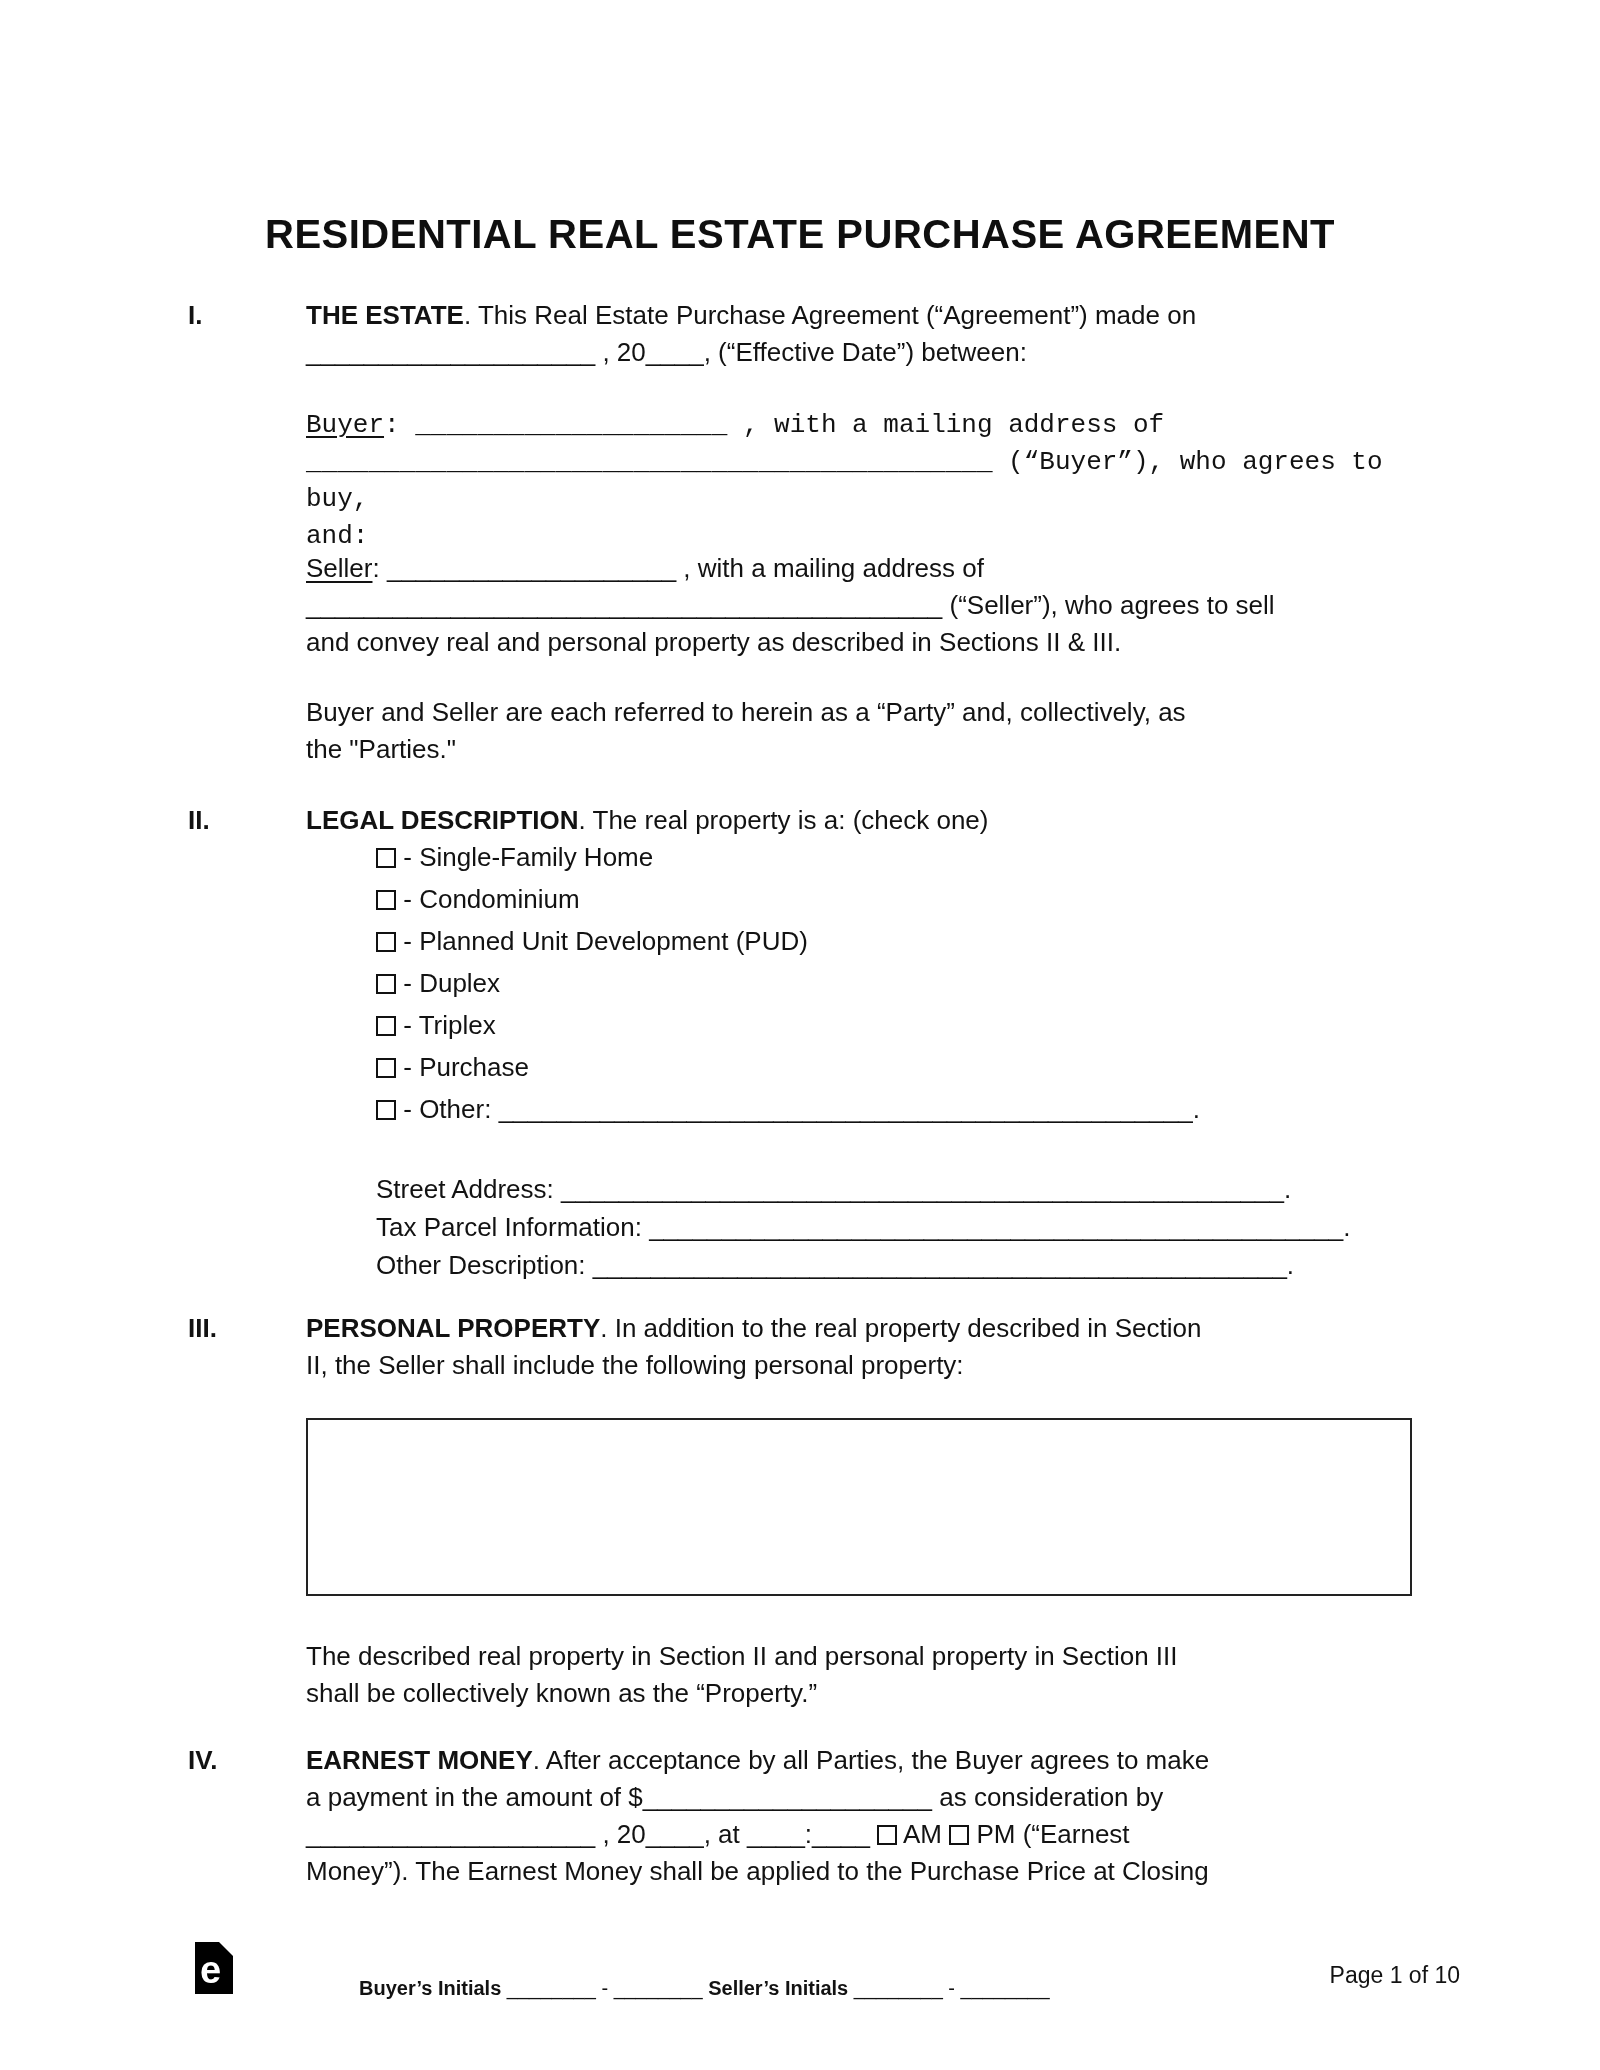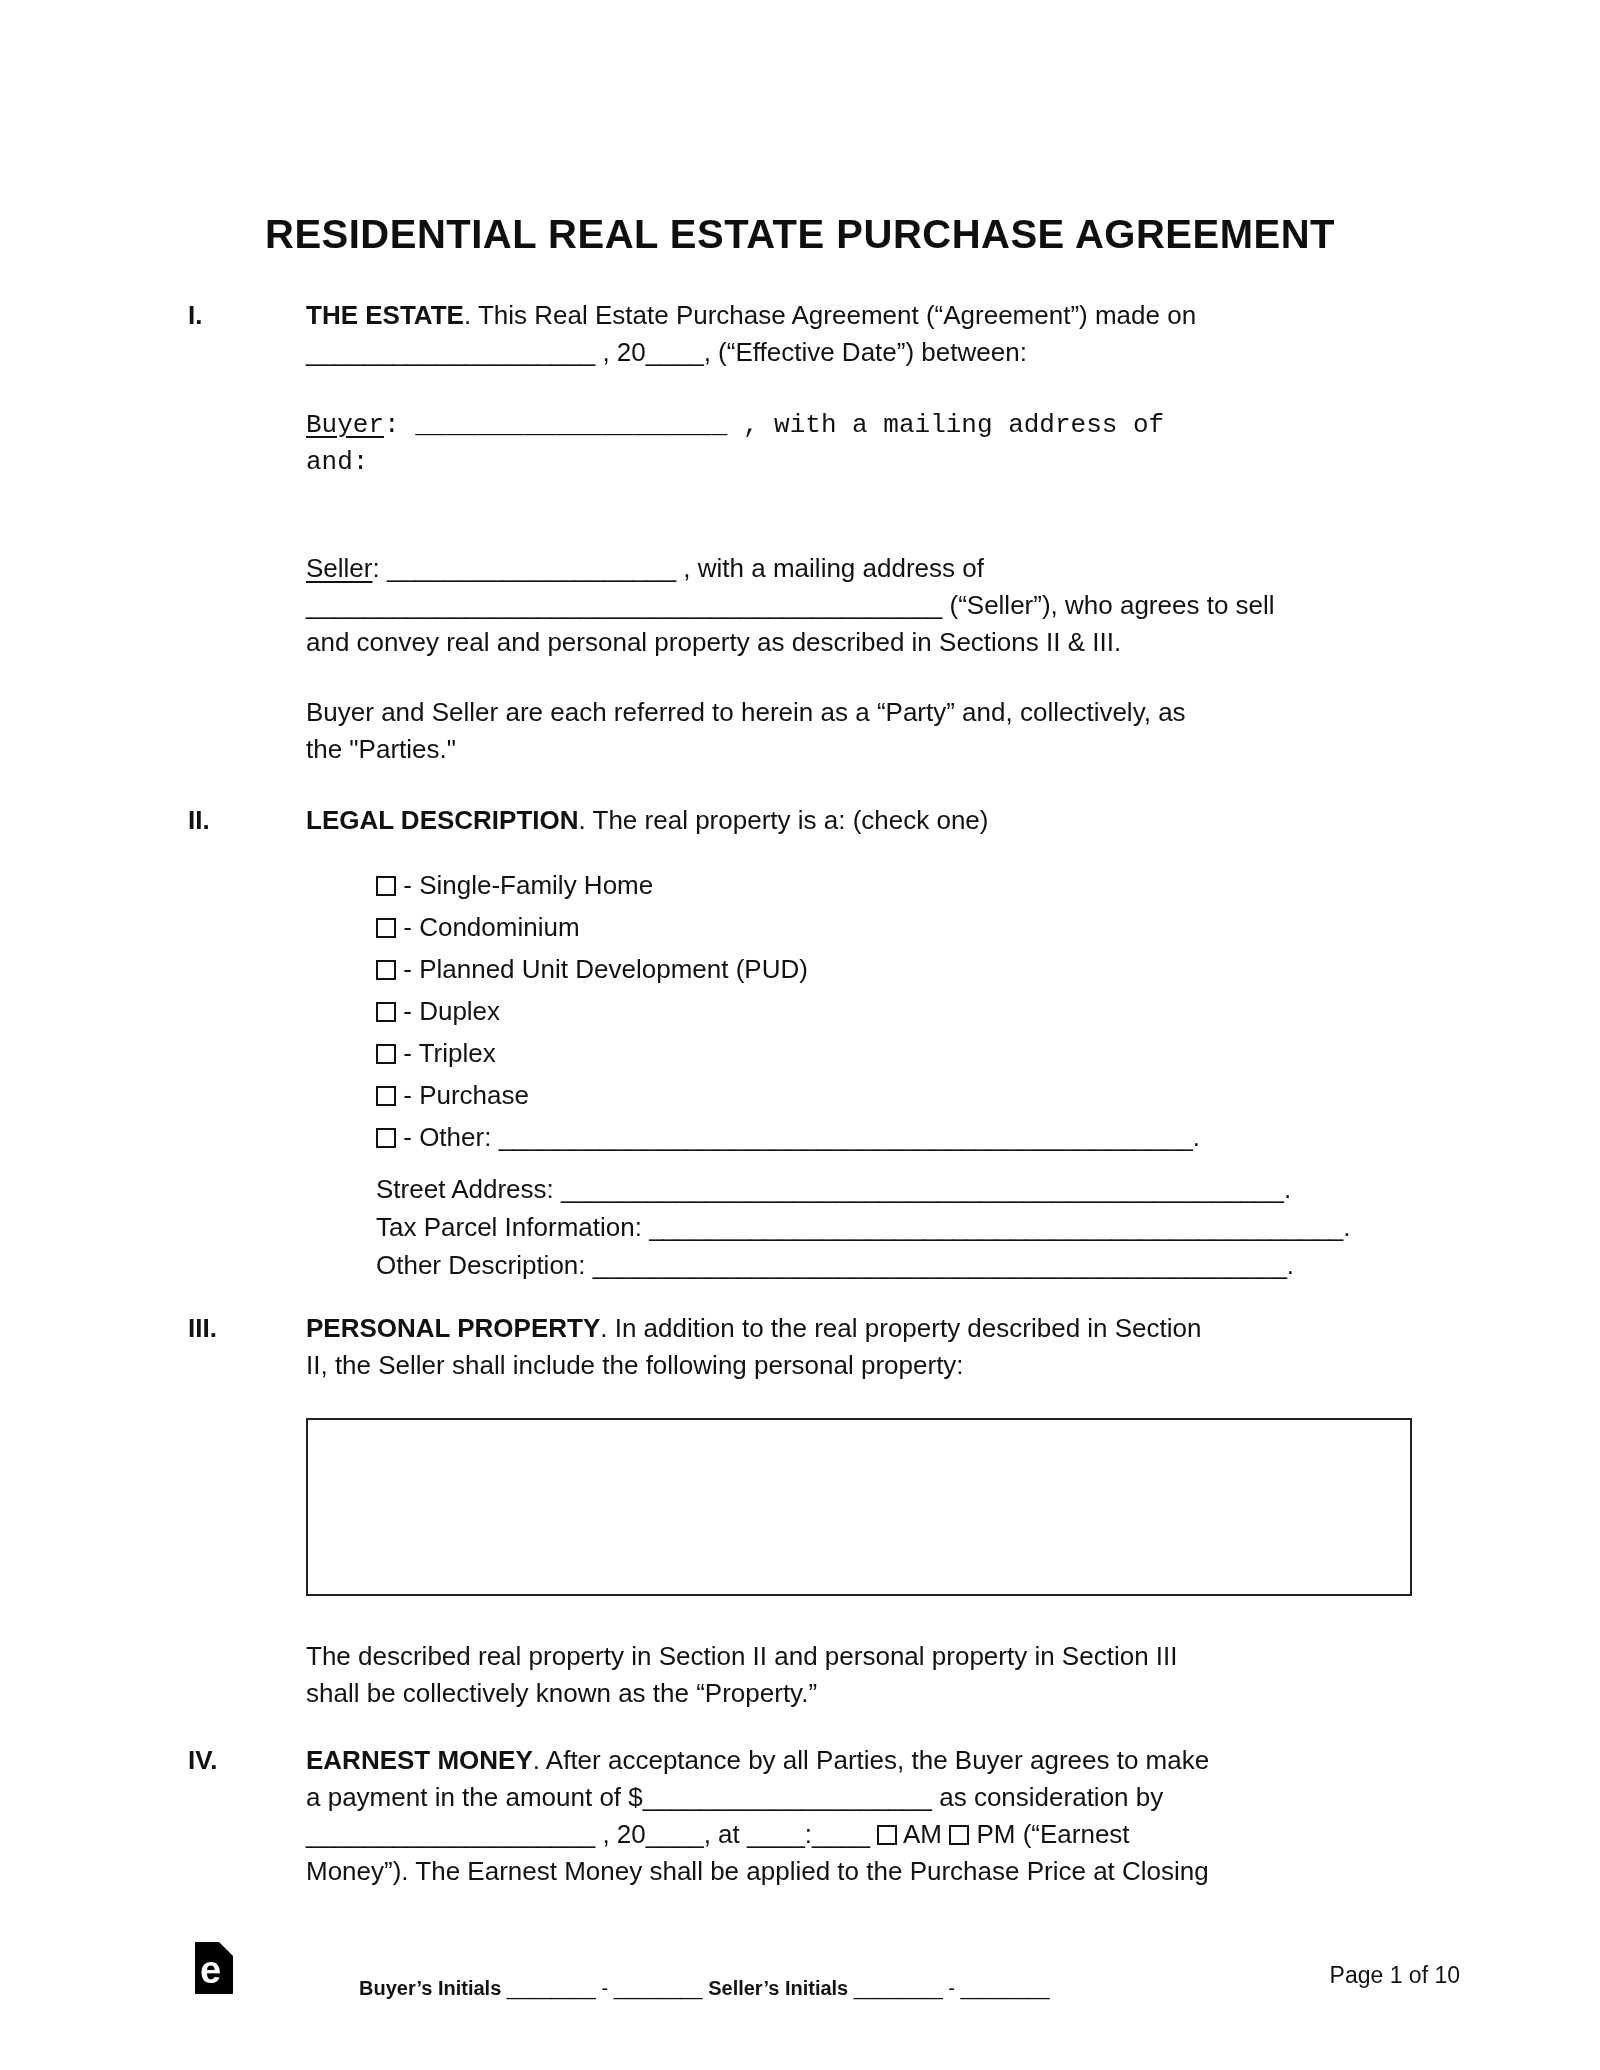--- a/index.html
+++ b/index.html
@@ -97,20 +97,21 @@
   <div class="sec" style="top:273px;">
     <div class="num">I.</div>
     <div class="body">
       <div><span class="b">THE ESTATE</span><span>. This Real Estate Purchase Agreement (“Agreement”) made on</span></div>
       <div><span class="blank">____________________</span><span> , 20</span><span class="blank">____</span><span>, (“Effective Date”) between:</span></div>
     </div>
   </div>
 
   <div class="blk" style="top:383px;font-family:Liberation Mono, monospace;">
     <div><span class="ul">Buyer</span><span>: </span><span class="blank">____________________</span><span> , with a mailing address of</span></div>
+    <div><span class="blank">____________________________________________</span><span> (“Buyer”), who agrees to buy,</span></div>
     <div>and:</div>
   </div>
 
   <div class="blk" style="top:526px;">
     <div><span class="ul">Seller</span><span>: </span><span class="blank">____________________</span><span> , with a mailing address of</span></div>
     <div><span class="blank">____________________________________________</span><span> (“Seller”), who agrees to sell</span></div>
     <div>and convey real and personal property as described in Sections II &amp; III.</div>
   </div>
 
   <div class="blk" style="top:670px;">
@@ -118,21 +119,21 @@
     <div>the "Parties."</div>
   </div>
 
   <div class="sec" style="top:778px;">
     <div class="num">II.</div>
     <div class="body">
       <div><span class="b">LEGAL DESCRIPTION</span><span>. The real property is a: (check one)</span></div>
     </div>
   </div>
 
-  <div class="blk" style="top:840px;">
+  <div class="blk" style="top:812px;">
     <div class="indent list-line">
       <span class="cb"></span> <span>-</span> <span>Single-Family Home</span>
     </div>
     <div class="indent list-line">
       <span class="cb"></span> <span>-</span> <span>Condominium</span>
     </div>
     <div class="indent list-line">
       <span class="cb"></span> <span>-</span> <span>Planned Unit Development (PUD)</span>
     </div>
     <div class="indent list-line">

